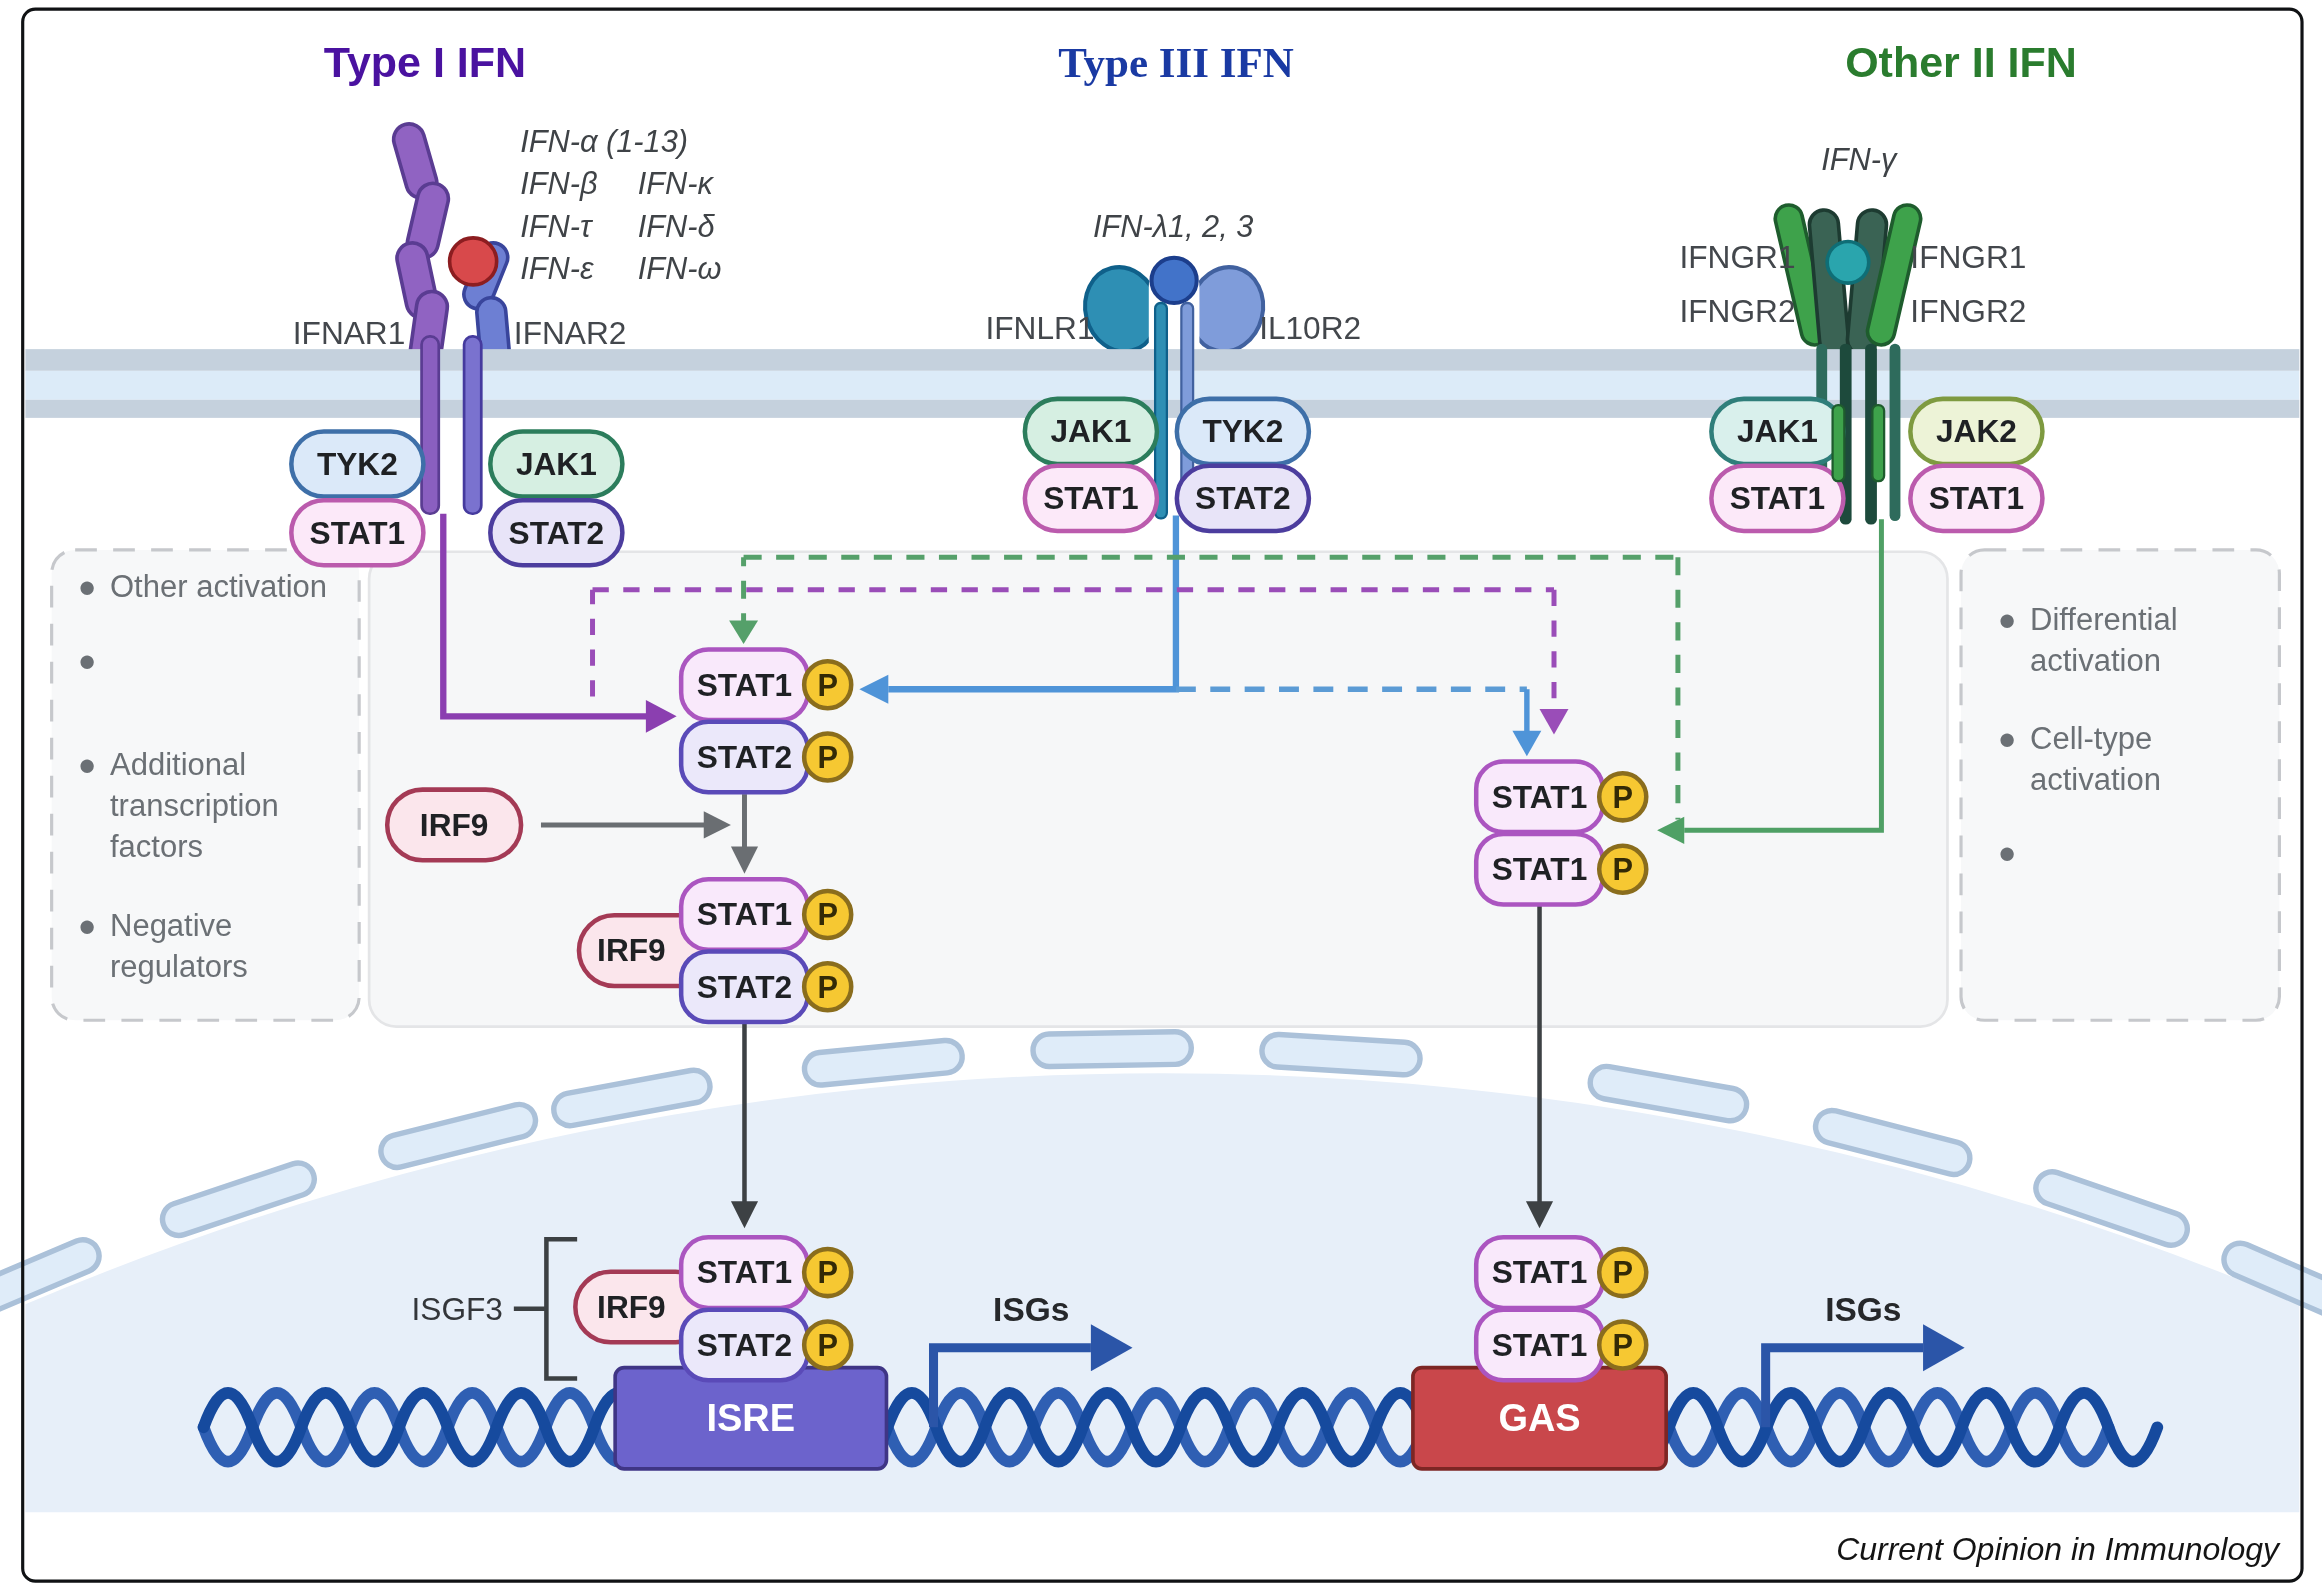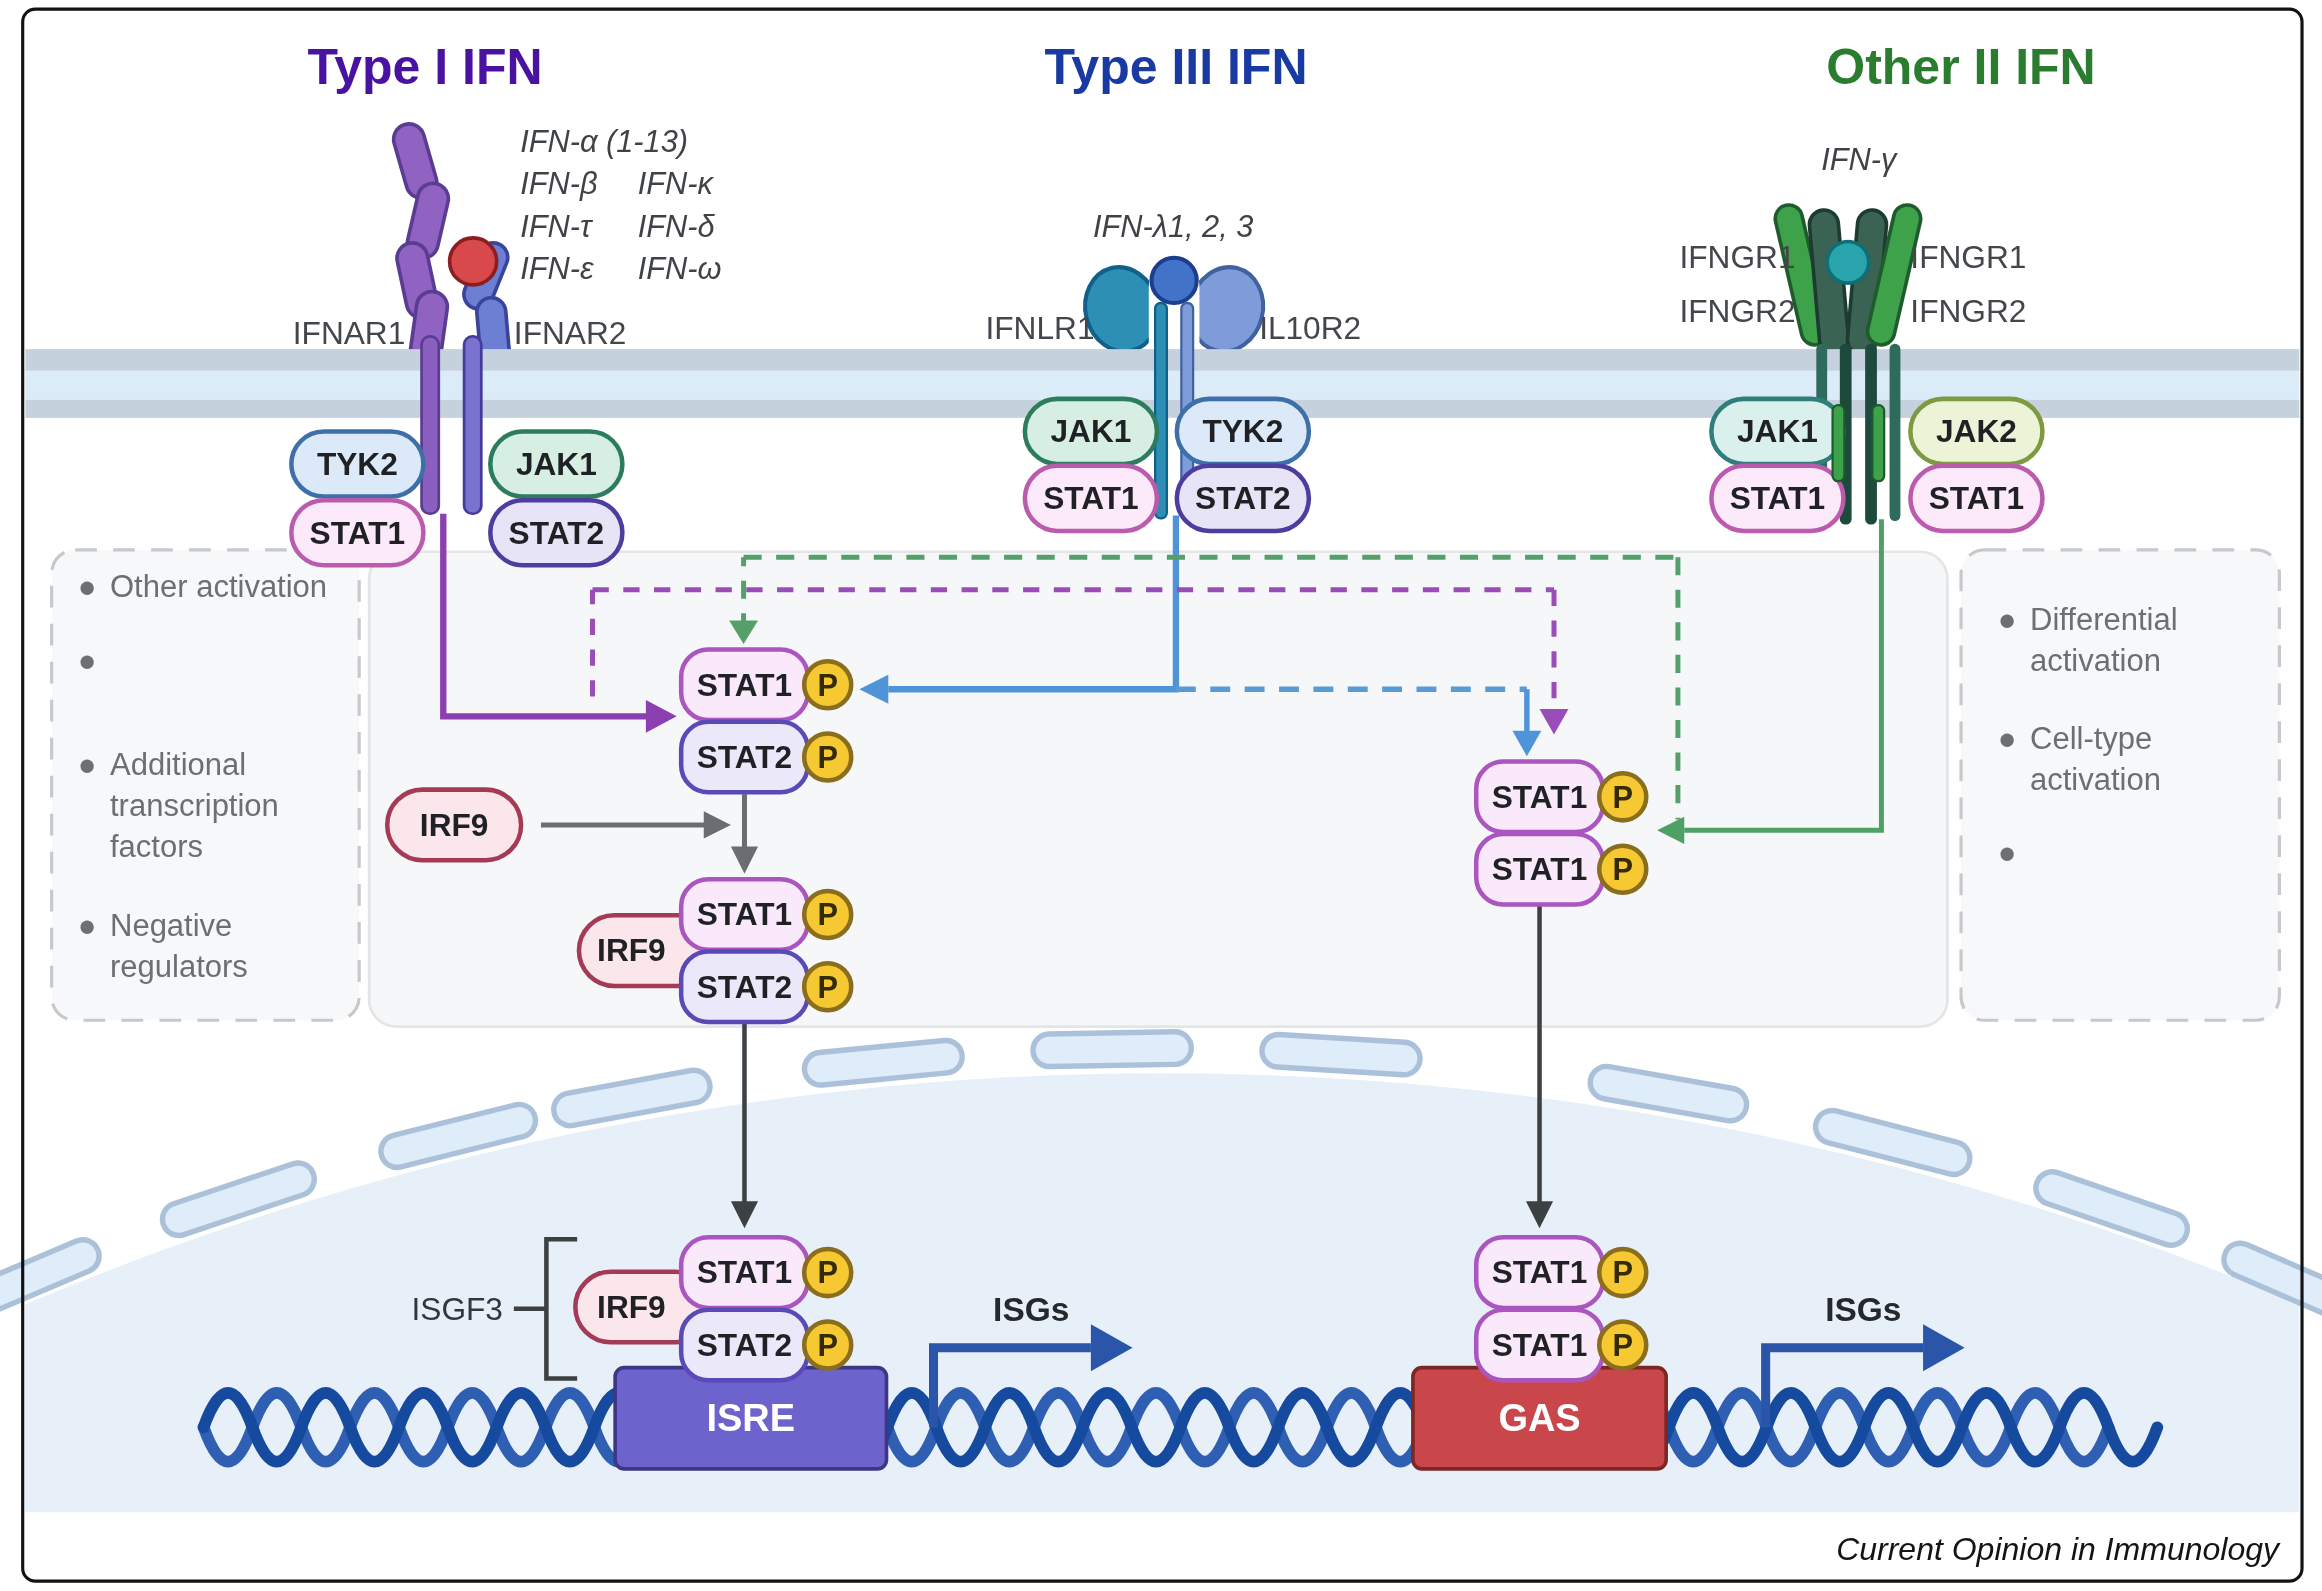--- a/index.html
+++ b/index.html
@@ -8,21 +8,21 @@
   #stage svg{position:absolute;left:0;top:0;}
   svg text{font-family:"Liberation Sans",sans-serif;}
   .lbl{font-size:35px;fill:#43474c;}
   .lig{font-size:34px;font-style:italic;fill:#3f4347;}
   .pill-t{font-size:35px;font-weight:700;fill:#1f2124;text-anchor:middle;}
   .ptxt{font-size:34px;font-weight:700;fill:#332a06;text-anchor:middle;}
   .boxlbl{font-size:42px;font-weight:700;fill:#ffffff;text-anchor:middle;}
   .isgs{font-size:37px;font-weight:700;fill:#26282b;text-anchor:middle;}
   .isgf3{font-size:35px;fill:#33363a;text-anchor:end;}
   .end{text-anchor:end;}.mid{text-anchor:middle;}
-  .title{position:absolute;transform:translateX(-50%);font-size:50px;font-weight:700;white-space:nowrap;text-align:right;}
+  .title{position:absolute;transform:translateX(-50%);font-size:43px;font-weight:700;white-space:nowrap;text-align:right;}
   .t1{color:#4a12a0;}.t3{color:#1a3aa3;}.t2{color:#2a7c2e;}
   .bullet-item{position:absolute;font-size:31px;line-height:41px;color:#6b7075;padding-left:34px;}
   .bullet-item .dot{position:absolute;left:1.8px;top:0;font-size:31px;color:#6b7075;}
   .credit{position:absolute;right:43px;top:1531px;font-size:32px;color:#141414;white-space:nowrap;font-style:italic;}
 </style>
 </head>
 <body>
 
 <div id="stage">
 
@@ -322,21 +322,21 @@
   <text class="lig mid" x="2055" y="188">IFN-γ</text>
   <text class="lbl end" x="1985" y="296">IFNGR1</text>
   <text class="lbl end" x="1985" y="356">IFNGR2</text>
   <text class="lbl" x="2112" y="296">IFNGR1</text>
   <text class="lbl" x="2112" y="356">IFNGR2</text>
 
   <rect x="25" y="10" width="2520" height="1738" rx="14" fill="none" stroke="#101214" stroke-width="3.5"></rect>
 </svg>
 
 <div class="title t1" style="left:425px;top:38px;">Type I IFN</div>
-<div class="title t3" style="left:1176px;top:38px;">Type III IFN</div>
+<div class="title t3" style="left:1176px;top:38px;font-family:Liberation Serif, serif;">Type III IFN</div>
 <div class="title t2" style="left:1961px;top:38px;">Other II IFN</div>
 
 <div class="bullet-item" style="left:76px;top:566px;width:246px;">
   <span class="dot">●</span>
   <span>Other activation</span>
 </div>
 <div class="bullet-item" style="left:76px;top:640px;width:246px;">
   <span class="dot">●</span>
 </div>
 <div class="bullet-item" style="left:76px;top:744px;width:246px;">

